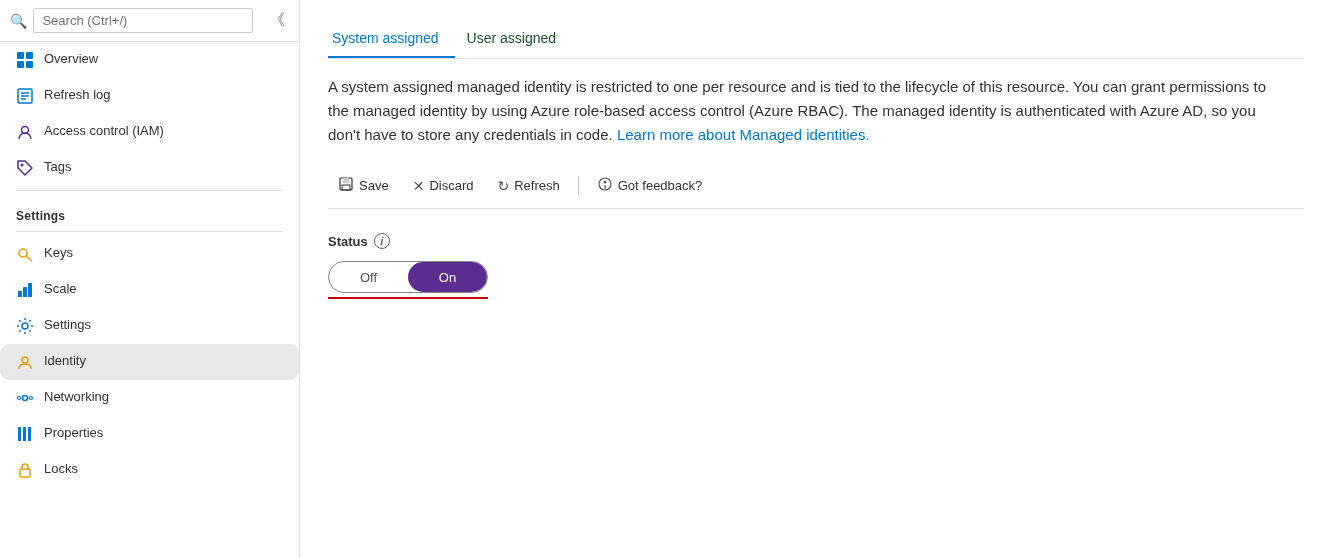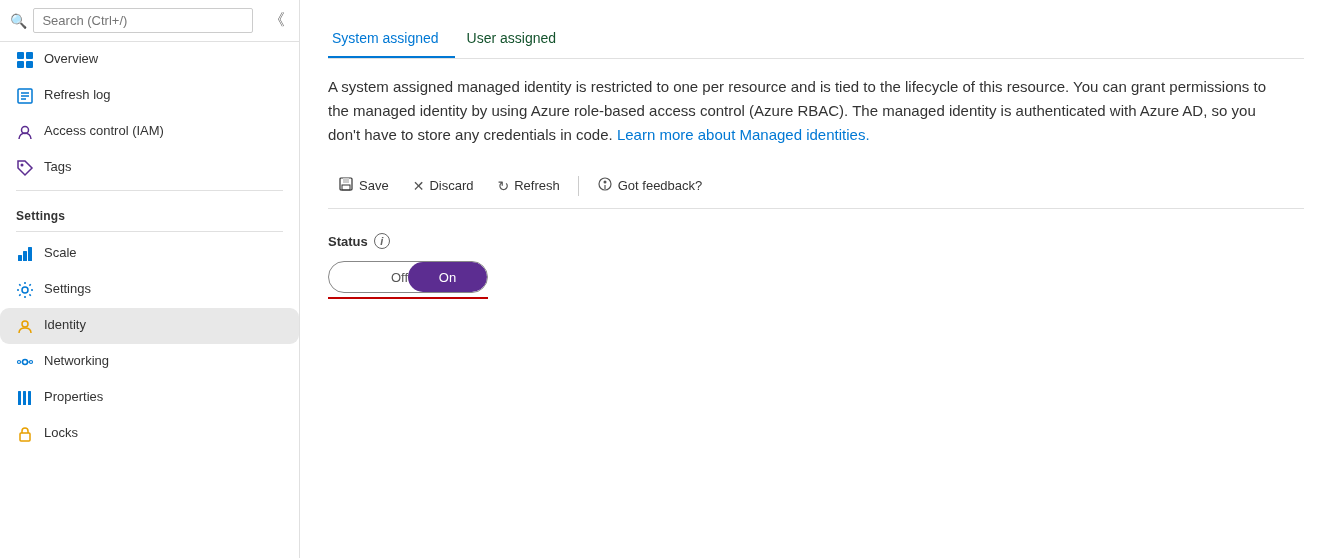--- a/index.html
+++ b/index.html
@@ -175,21 +175,20 @@
       display: flex;
       align-items: center;
       justify-content: center;
       font-size: 13px;
       cursor: pointer;
       z-index: 1;
       transition: color 0.2s;
     }
     .toggle-option.off {
       color: #555;
-      justify-content: flex-end;
     }
     .toggle-option.on {
       color: #fff;
     }
     .toggle-pill {
       position: absolute;
       right: 0;
       top: 0;
       width: 50%;
       height: 100%;
@@ -271,20 +270,29 @@
         </svg>
       </span>
       <span>Tags</span>
     </button>
 
     <hr class="divider">
 
     <div class="section-label">Settings</div>
     <hr class="divider">
 
+    <button class="nav-item">
+      <span class="icon icon-keys">
+        <svg width="18" height="18" viewBox="0 0 18 18">
+          <circle cx="7" cy="8" r="4" stroke="#e8a000" stroke-width="1.5" fill="none"></circle>
+          <line x1="10" y1="11" x2="16" y2="16" stroke="#e8a000" stroke-width="1.5"></line>
+        </svg>
+      </span>
+      <span>Keys</span>
+    </button>
 
     <button class="nav-item">
       <span class="icon icon-scale">
         <svg width="18" height="18" viewBox="0 0 18 18">
           <rect x="2" y="10" width="4" height="6" fill="#0078d4" rx="0.5"></rect>
           <rect x="7" y="6" width="4" height="10" fill="#0078d4" rx="0.5"></rect>
           <rect x="12" y="2" width="4" height="14" fill="#0078d4" rx="0.5"></rect>
         </svg>
       </span>
       <span>Scale</span>

